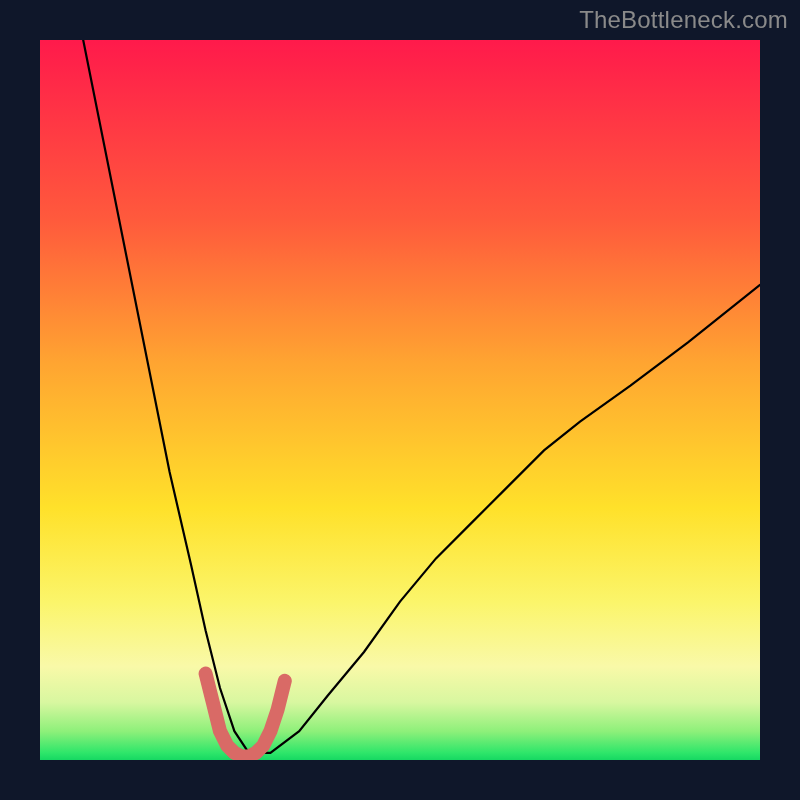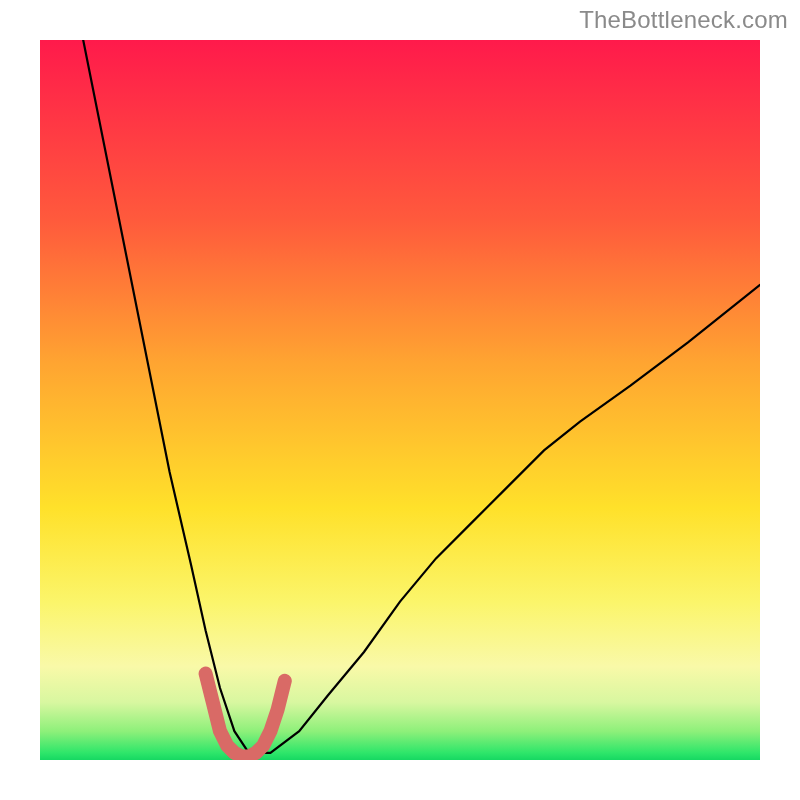--- a/index.html
+++ b/index.html
@@ -10,21 +10,21 @@
     background: #000;
     overflow: hidden;
     font-family: Arial, Helvetica, sans-serif;
   }
   .frame {
     position: absolute;
     left: 0;
     top: 0;
     width: 800px;
     height: 800px;
-    background: #ffffff;
+    background: #0f172a;
   }
   .plot-area {
     position: absolute;
     left: 40px;
     top: 40px;
     width: 720px;
     height: 720px;
     background: linear-gradient(
       to bottom,
       #ff1a4b 0%,

